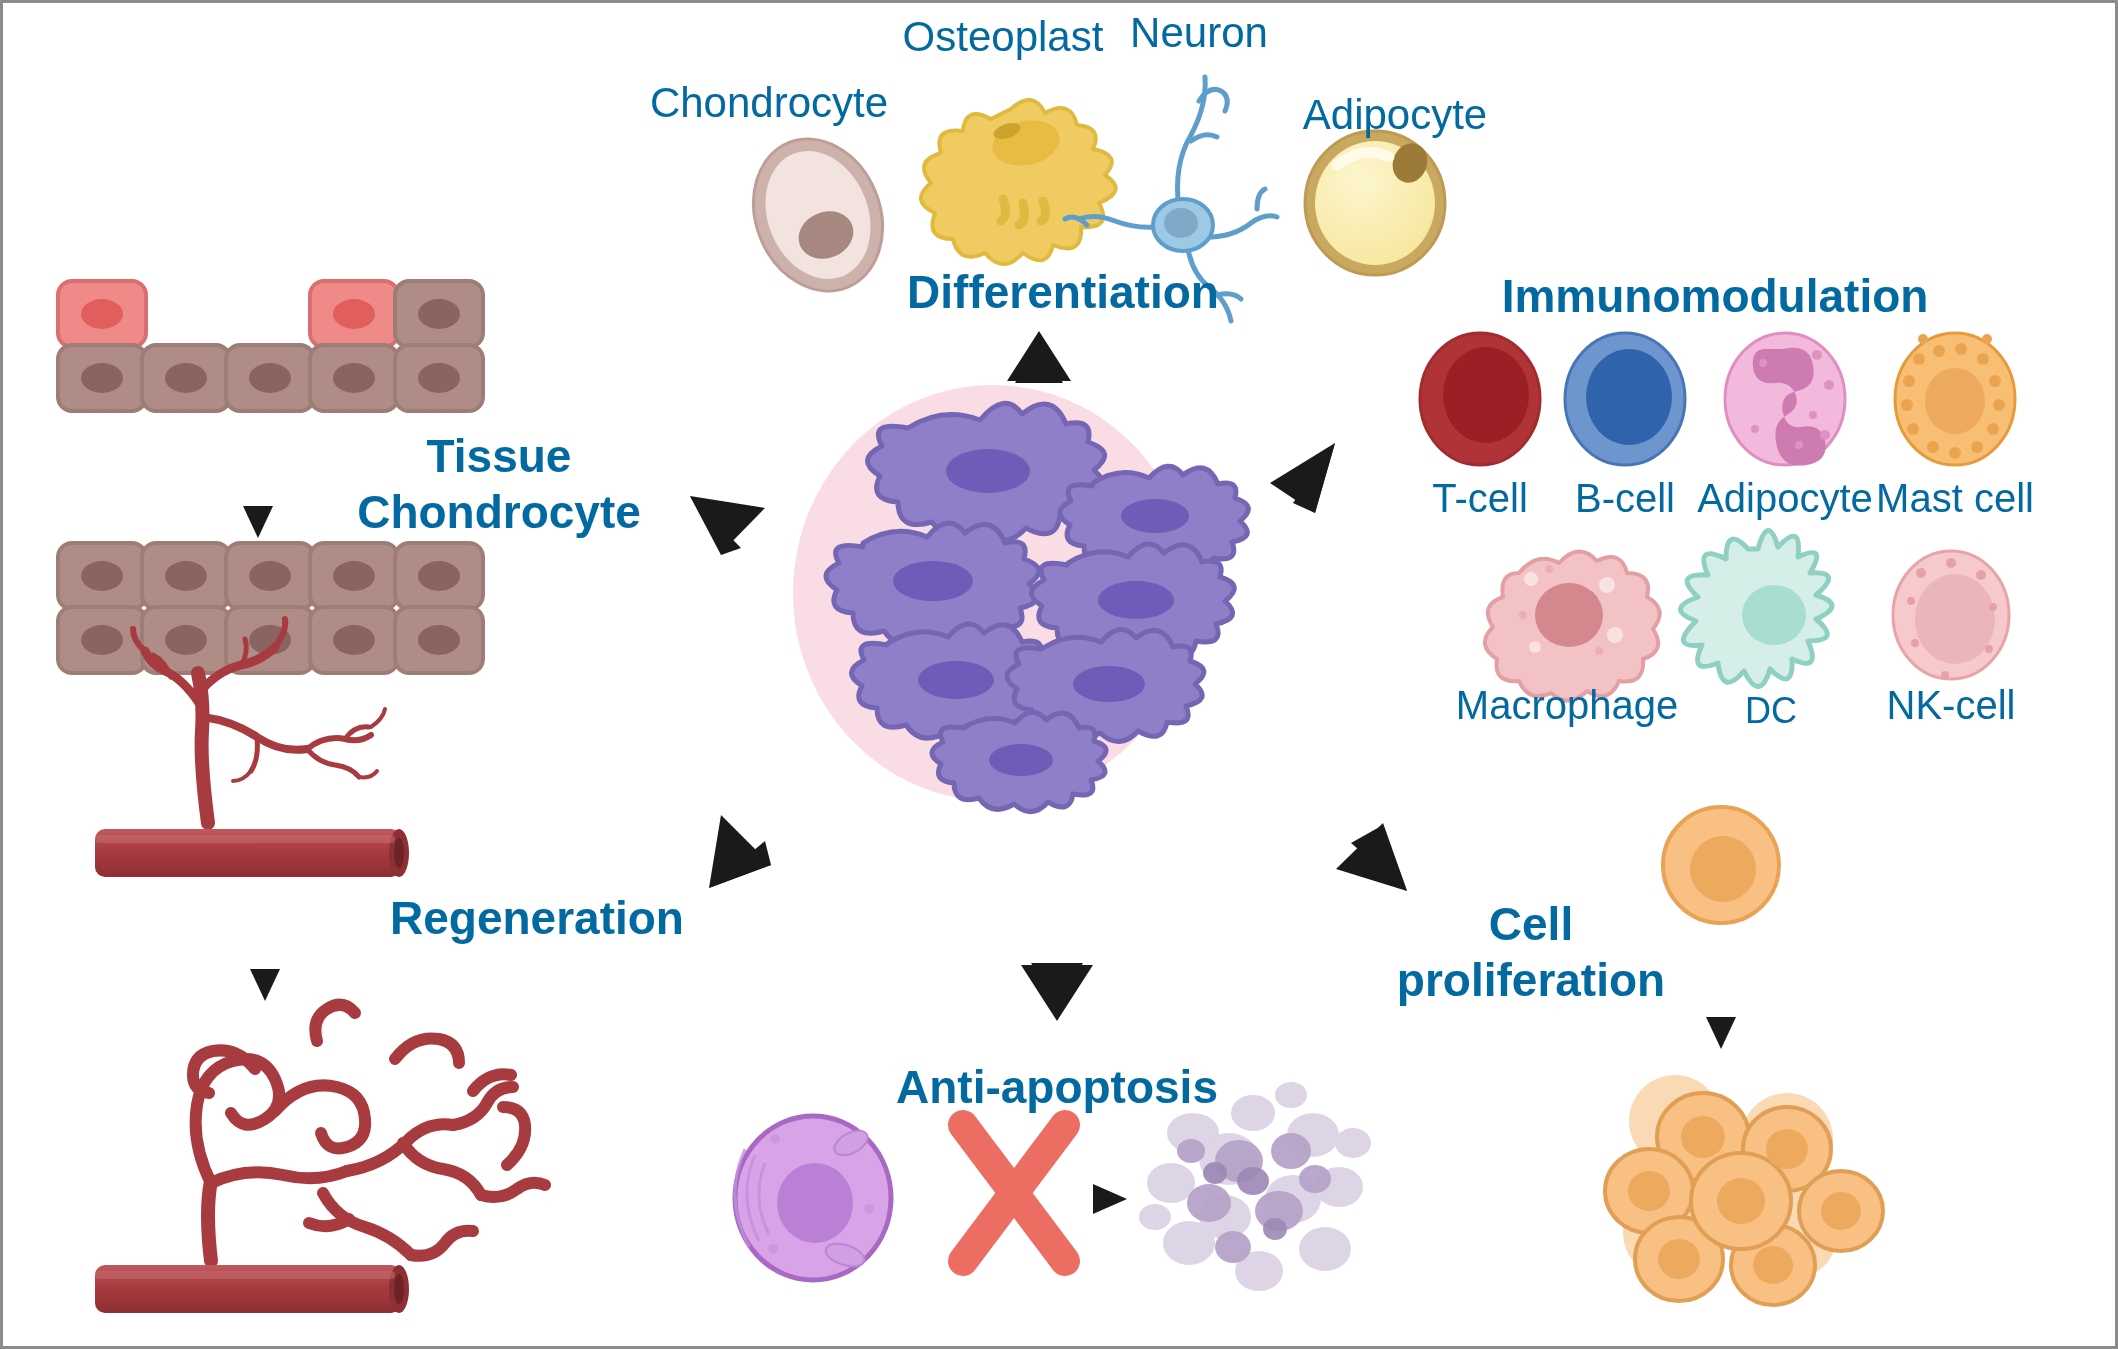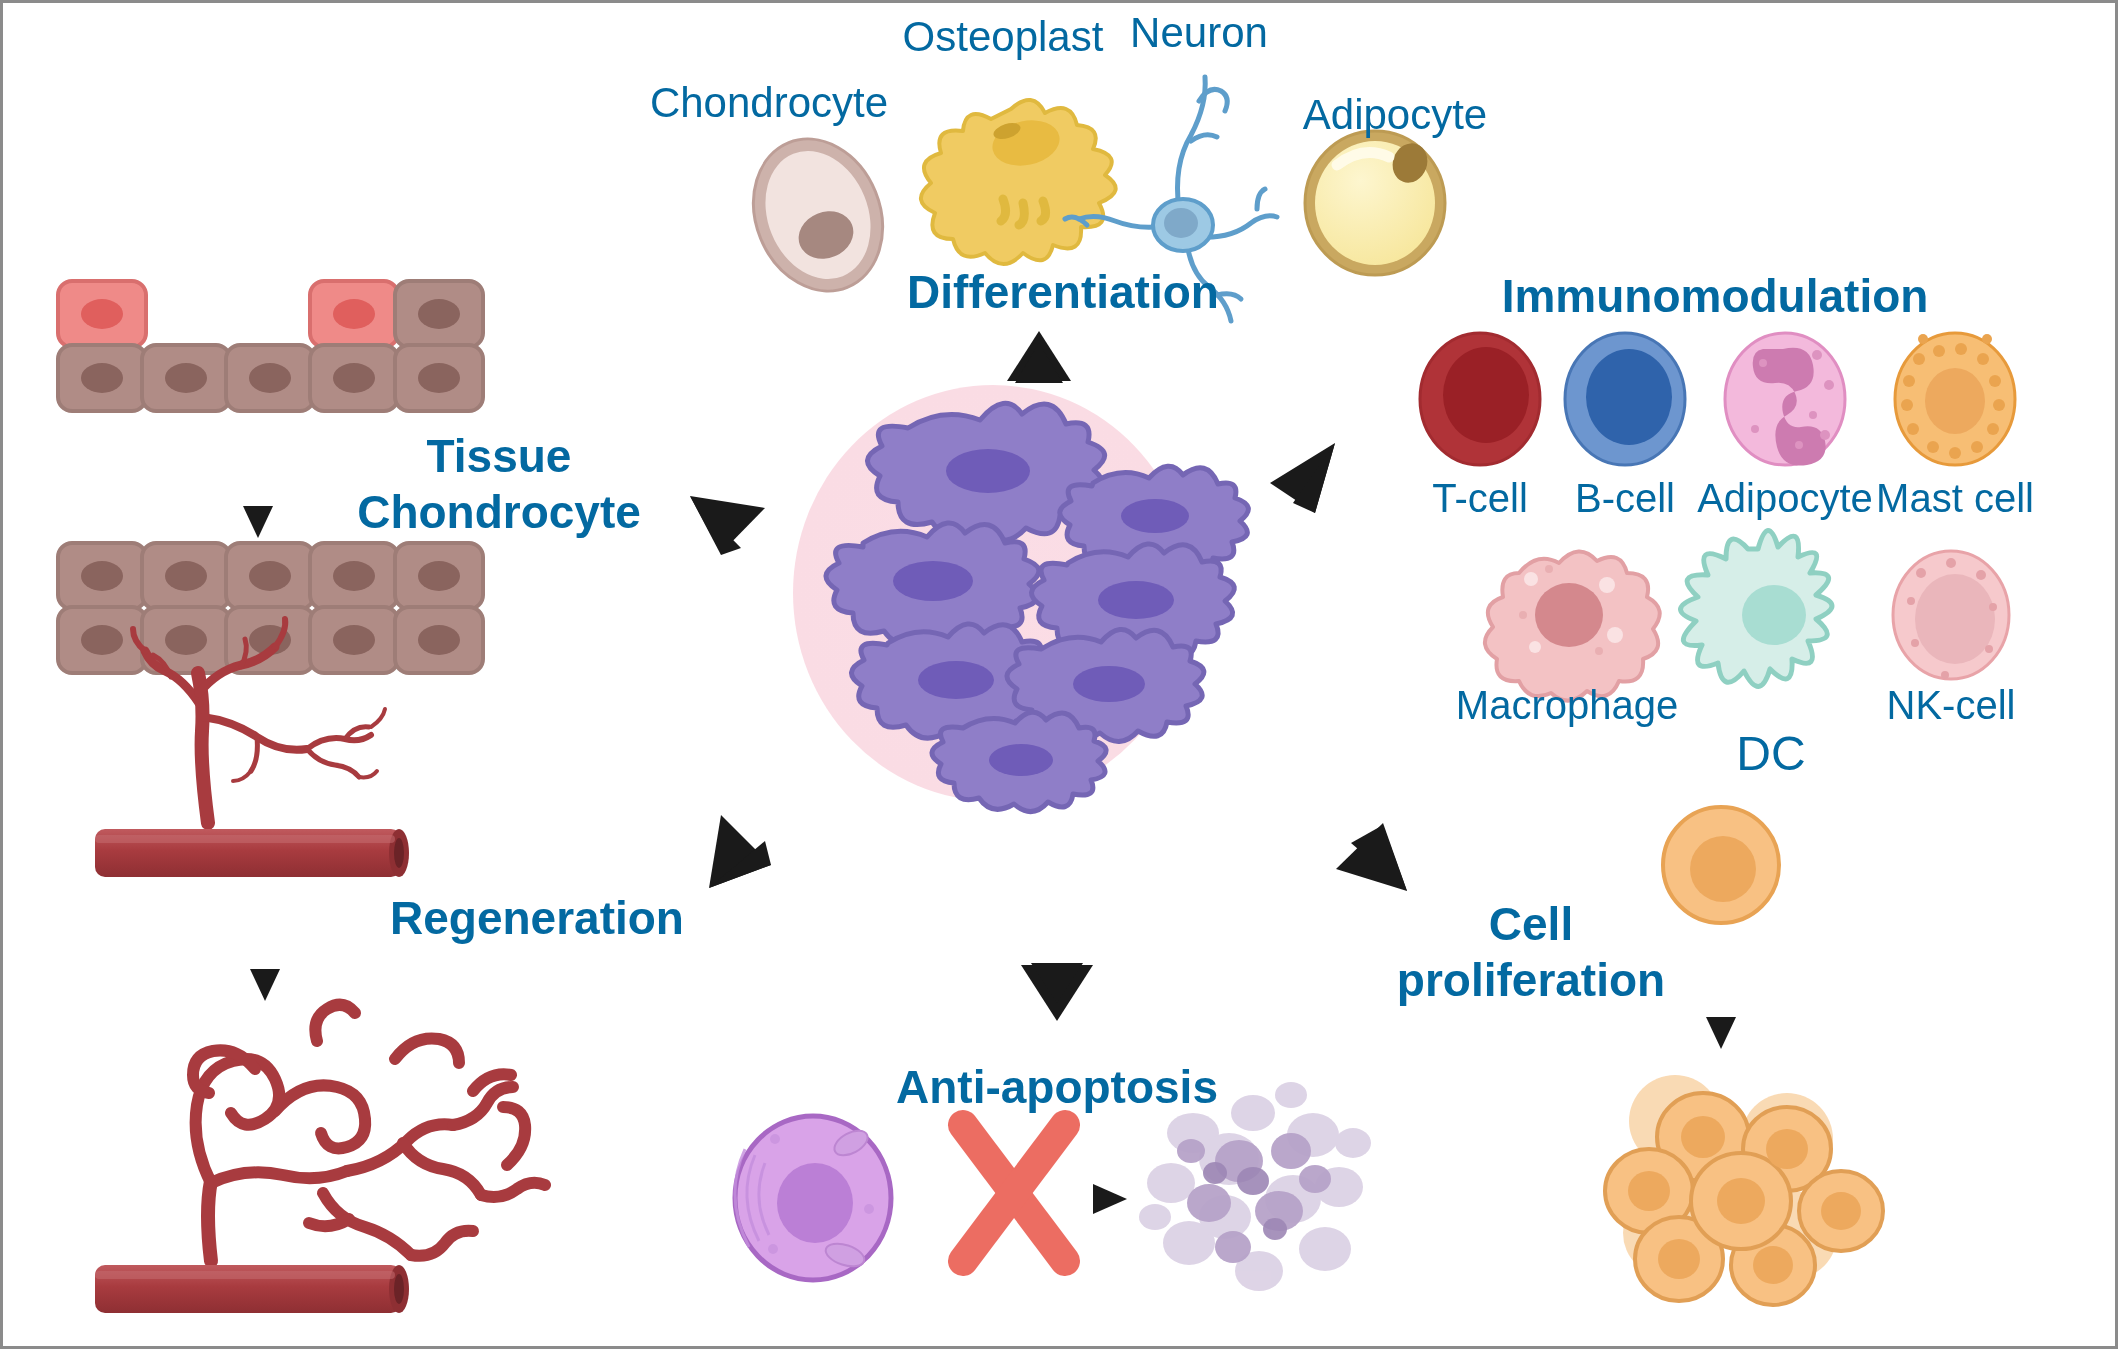--- a/index.html
+++ b/index.html
@@ -515,21 +515,21 @@
   <div class="lbl center" style="left:1196px; top:6px; font-size:42px;">Neuron</div>
   <div class="lbl center" style="left:1392px; top:88px; font-size:42px;">Adipocyte</div>
   <div class="lbl lbl-bold center" style="left:1060px; top:264px; font-size:46px;">Differentiation</div>
 
   <div class="lbl lbl-bold center" style="left:1712px; top:268px; font-size:46px;">Immunomodulation</div>
   <div class="lbl center" style="left:1477px; top:473px; font-size:40px;">T-cell</div>
   <div class="lbl center" style="left:1622px; top:473px; font-size:40px;">B-cell</div>
   <div class="lbl center" style="left:1782px; top:473px; font-size:40px;">Adipocyte</div>
   <div class="lbl center" style="left:1952px; top:473px; font-size:40px;">Mast cell</div>
   <div class="lbl center" style="left:1564px; top:680px; font-size:40px;">Macrophage</div>
-  <div class="lbl center" style="left:1768px; top:688px; font-size:48px;margin-top:36px;">DC</div>
+  <div class="lbl center" style="left:1768px; top:688px; font-size:36px;">DC</div>
   <div class="lbl center" style="left:1948px; top:680px; font-size:40px;">NK-cell</div>
 
   <div class="lbl lbl-bold center" style="left:496px; top:428px; font-size:46px;">Tissue</div>
   <div class="lbl lbl-bold center" style="left:496px; top:484px; font-size:46px;">Chondrocyte</div>
 
   <div class="lbl lbl-bold center" style="left:534px; top:890px; font-size:46px;">Regeneration</div>
 
   <div class="lbl lbl-bold center" style="left:1054px; top:1046px; font-size:46px;margin-top:13px;">Anti-apoptosis</div>
 
   <div class="lbl lbl-bold center" style="left:1528px; top:896px; font-size:46px;">Cell</div>

